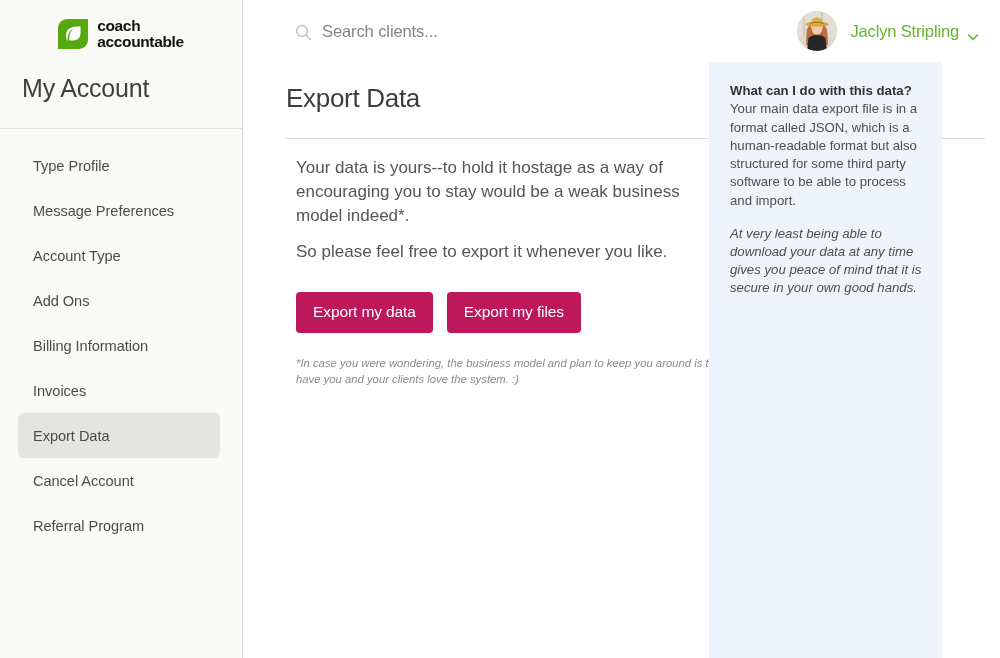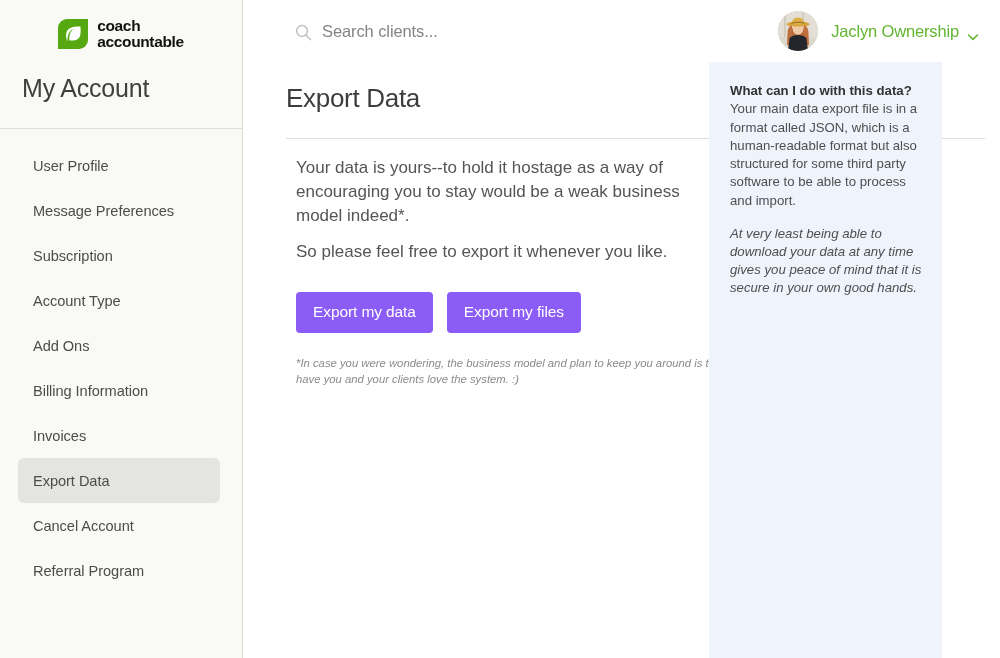--- a/index.html
+++ b/index.html
@@ -205,21 +205,21 @@
   }
 
   .para + .para { margin-top: 12px; }
 
   .btn-row {
     margin-top: 27px;
     display: flex;
   }
 
   .btn {
-    background: #8b5cf6;
+    background: #be185d;
     color: #ffffff;
     border: none;
     border-radius: 4px;
     font-family: "Liberation Sans", sans-serif;
     font-size: 15.5px;
     padding: 11px 17px 12px 17px;
     cursor: pointer;
     letter-spacing: -0.1px;
   }
 
@@ -279,27 +279,24 @@
         <span>accountable</span>
       </span>
     </div>
 
     <h1 class="account-title">My Account</h1>
 
     <div class="sidebar-divider"></div>
 
     <nav class="nav">
       <div class="nav-item">
-        <span>User Profile</span>
+        <span>Type Profile</span>
       </div>
       <div class="nav-item">
         <span>Message Preferences</span>
-      </div>
-      <div class="nav-item">
-        <span>Subscription</span>
       </div>
       <div class="nav-item">
         <span>Account Type</span>
       </div>
       <div class="nav-item">
         <span>Add Ons</span>
       </div>
       <div class="nav-item">
         <span>Billing Information</span>
       </div>
@@ -349,21 +346,21 @@
               <ellipse cx="20" cy="17.5" rx="5.4" ry="6.2" fill="#f0c9a8"></ellipse>
               <path d="M8.5 13.5 C8.5 11.8 13 10.6 20 10.6 C27 10.6 31.5 11.8 31.5 13.5 C31.5 14.8 27 15.6 20 15.6 C13 15.6 8.5 14.8 8.5 13.5 Z" fill="#d8a63c"></path>
               <path d="M13.6 13.2 C13.6 9.2 16.2 6.6 20 6.6 C23.8 6.6 26.4 9.2 26.4 13.2 Z" fill="#e0b048"></path>
               <path d="M13.4 12.4 C13.4 11.4 16.3 10.8 20 10.8 C23.7 10.8 26.6 11.4 26.6 12.4 L26.6 13.4 C26.6 12.5 23.7 11.9 20 11.9 C16.3 11.9 13.4 12.5 13.4 13.4 Z" fill="#9c7526"></path>
               <path d="M9.5 22 C9.5 17 12 14.5 14 14.5 L14 34 L9 34 Z" fill="#c0703f"></path>
               <path d="M30.5 22 C30.5 17 28 14.5 26 14.5 L26 34 L31 34 Z" fill="#c0703f"></path>
               <path d="M11.5 27 C13.5 25 16.5 24 20 24 C23.5 24 26.5 25 28.5 27 L30 40 L10 40 Z" fill="#24262b"></path>
             </g>
           </svg>
         </span>
-        <span class="user-name">Jaclyn Ownership</span>
+        <span class="user-name">Jaclyn Stripling</span>
         <span class="chevron">
           <svg viewBox="0 0 12 8" width="12" height="8" aria-hidden="true">
             <polyline points="1.5,2 6,6.4 10.5,2" fill="none" stroke="#62b530" stroke-width="1.5" stroke-linecap="round" stroke-linejoin="round"></polyline>
           </svg>
         </span>
       </div>
     </header>
 
     <div class="page">
 

